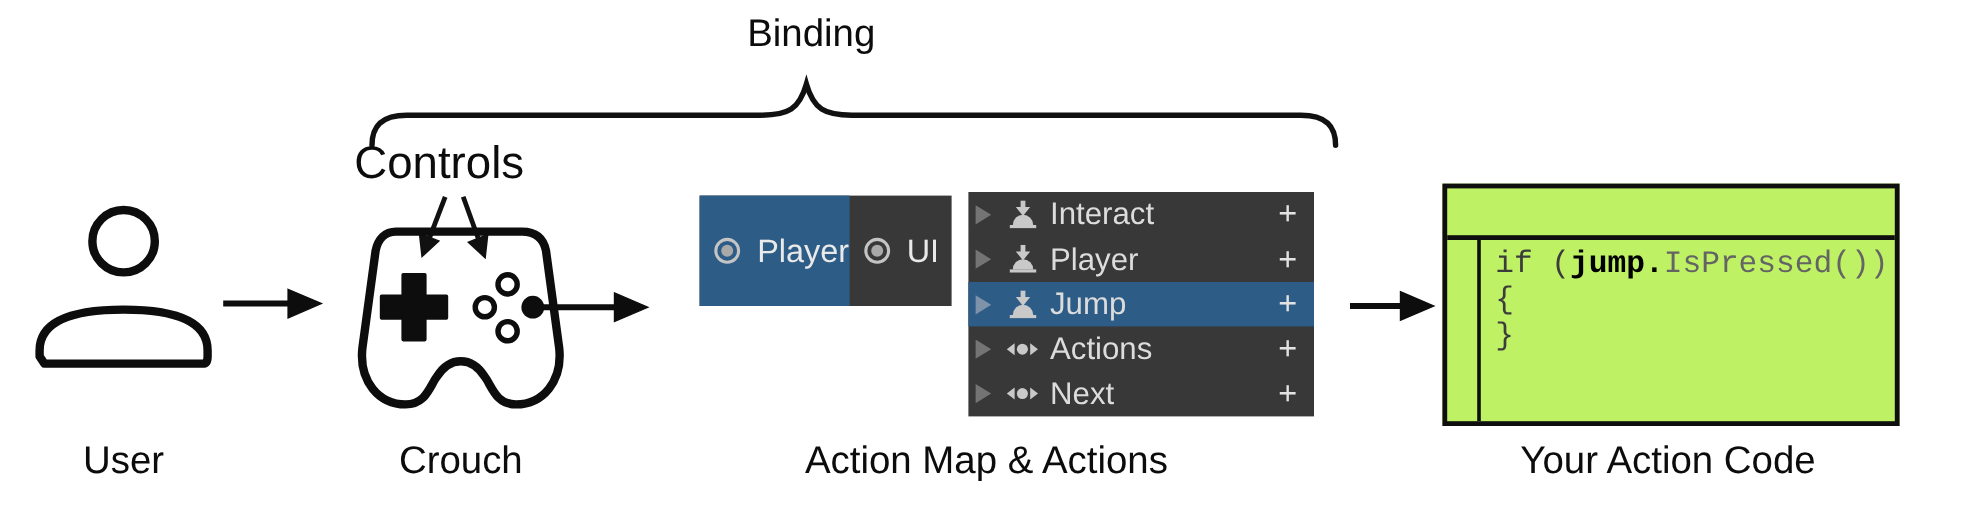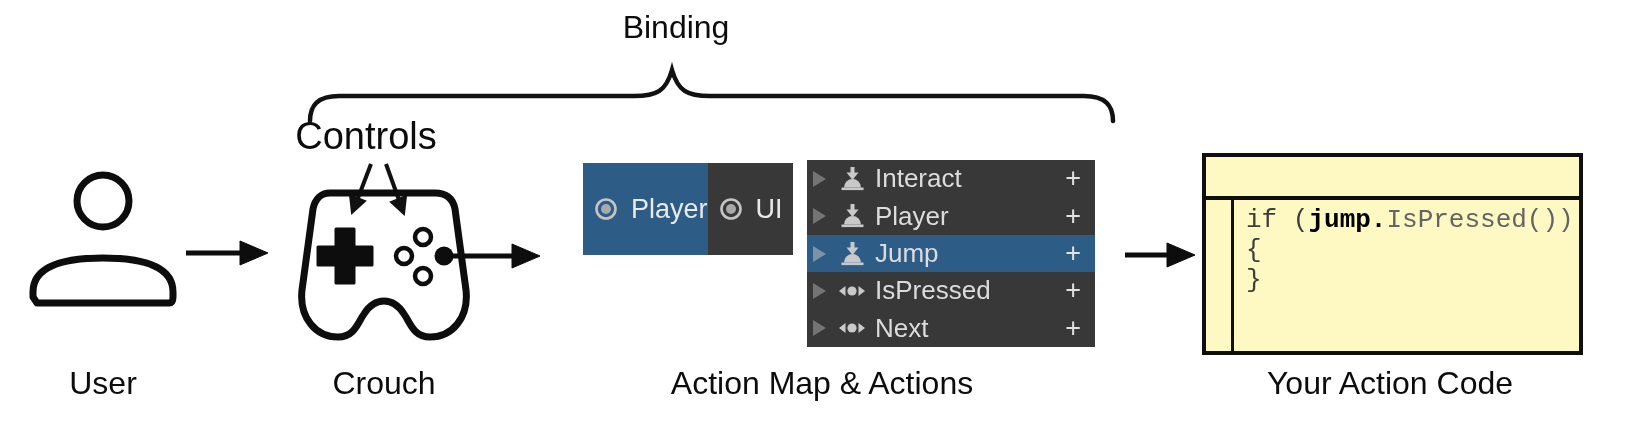--- a/index.html
+++ b/index.html
@@ -51,21 +51,21 @@
     border-top:8px solid transparent;border-bottom:8px solid transparent;
     margin-right:13px;
   }
   .action-row.selected .foldout{border-left-color:#7e93aa;}
   .action-icon{width:26px;height:24px;margin-right:10px;flex:0 0 auto;}
   .add-btn{margin-left:auto;font-size:27px;color:#e2e2e2;line-height:1;}
 
   
   .code-panel{
     left:1202px;top:153px;width:381px;height:202px;
-    border:4px solid #0f0f0f;background:#fef9c3;display:flex;flex-direction:column;
+    border:4px solid #0f0f0f;background:#bef264;display:flex;flex-direction:column;
   }
   .code-titlebar{height:43px;flex:0 0 auto;border-bottom:4px solid #0f0f0f;}
   .code-body{flex:1;display:flex;min-height:0;}
   .code-gutter{width:28px;flex:0 0 auto;border-right:3px solid #0f0f0f;}
   .code-text{
     padding:5px 0 0 12px;
     font-family:"Liberation Mono","DejaVu Sans Mono",monospace;
     font-size:26px;line-height:30px;color:#3c3c3c;
   }
   .code-line{white-space:pre;}
@@ -195,21 +195,21 @@
     </div>
 
     <div class="action-row">
       <span class="foldout"></span>
 
       <svg class="action-icon" viewBox="0 0 26 24" fill="#c9c9c9">
         <polygon points="0,12 6.5,7 6.5,17"></polygon>
         <circle cx="13" cy="12" r="4.6"></circle>
         <polygon points="26,12 19.5,7 19.5,17"></polygon>
       </svg>
-      <span>IsPressed</span>
+      <span>Actions</span>
       <span class="add-btn">+</span>
     </div>
 
     <div class="action-row">
       <span class="foldout"></span>
 
       <svg class="action-icon" viewBox="0 0 26 24" fill="#c9c9c9">
         <polygon points="0,12 6.5,7 6.5,17"></polygon>
         <circle cx="13" cy="12" r="4.6"></circle>
         <polygon points="26,12 19.5,7 19.5,17"></polygon>

